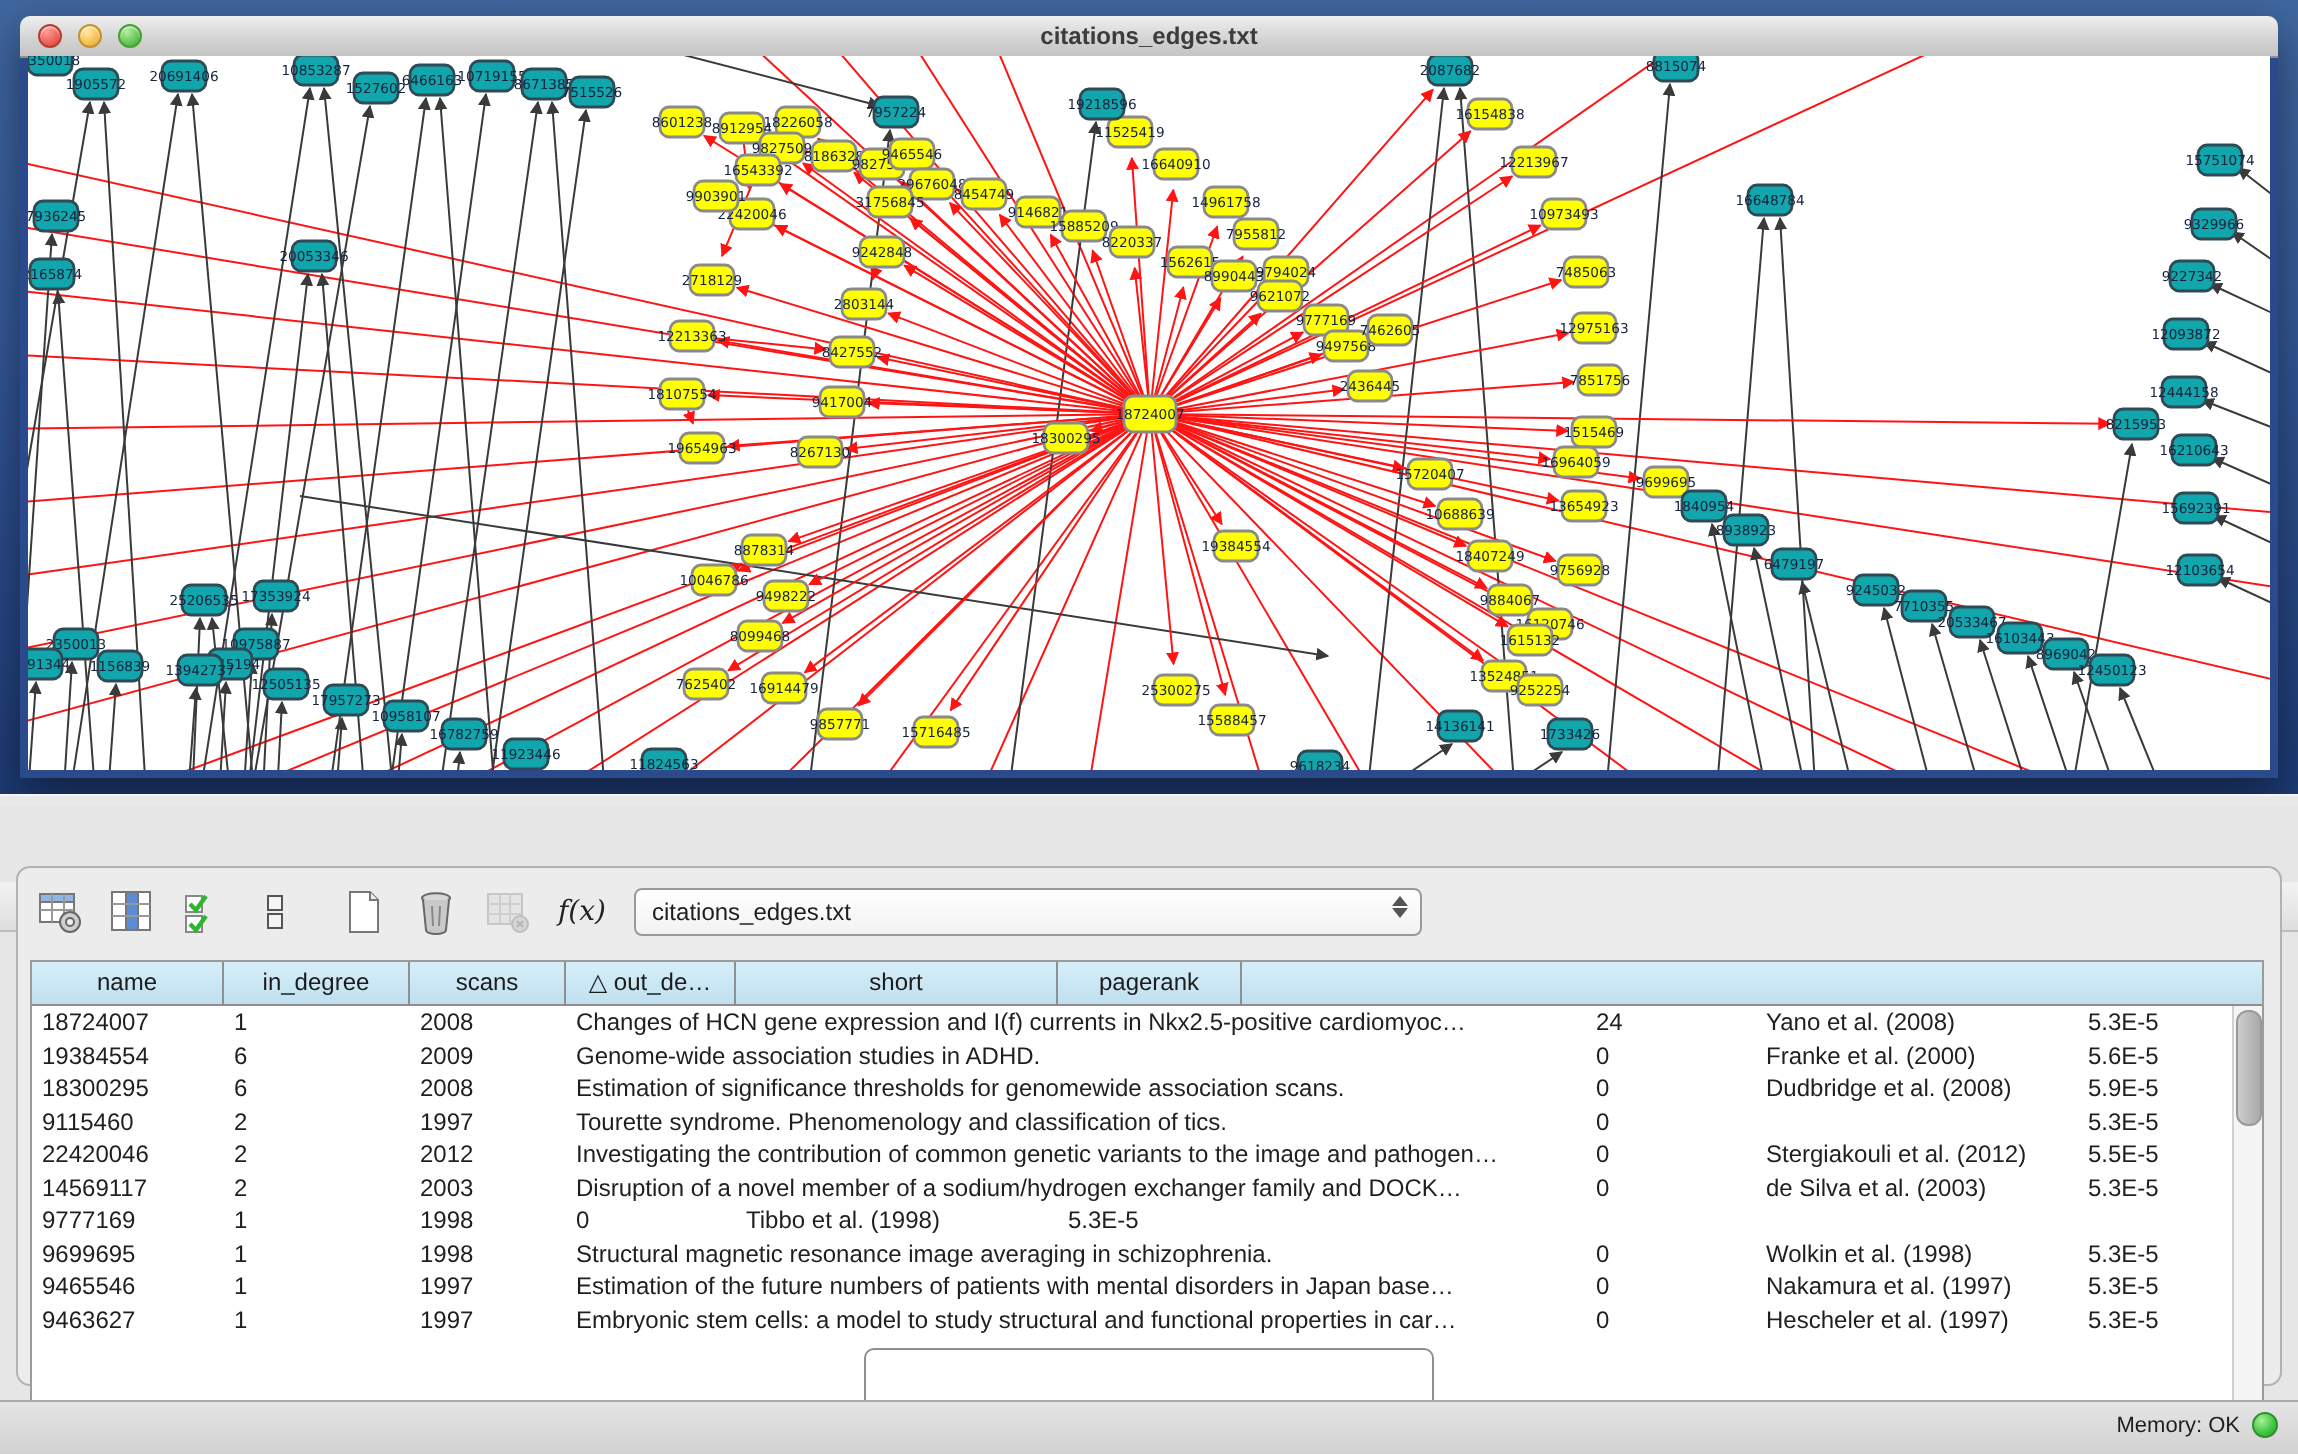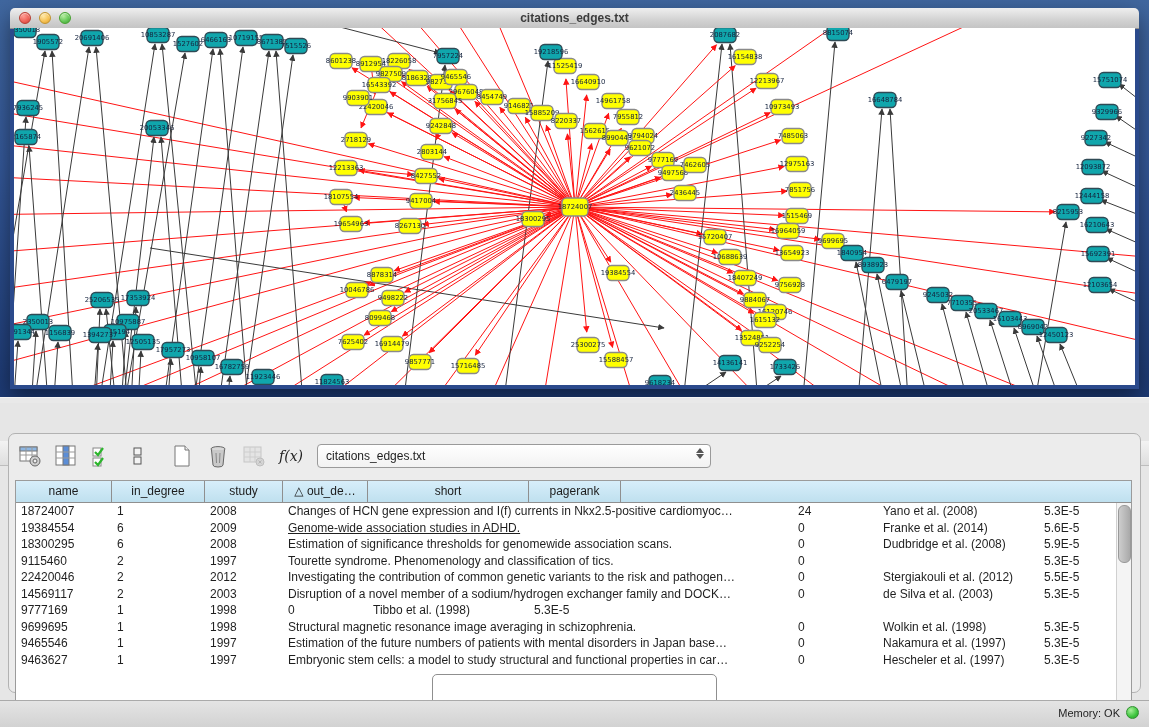--- a/index.html
+++ b/index.html
@@ -852,43 +852,43 @@
             <i class="up"></i>
             <i class="down"></i>
           </span>
       </div>
     </div>
 
     <div class="tbl">
       <div class="thead" id="thead">
           <div class="th" style="width: 96px;">name</div>
           <div class="th" style="width: 93px;">in_degree</div>
-          <div class="th" style="width: 78px;">study</div>
+          <div class="th" style="width: 78px;">scans</div>
           <div class="th" style="width: 85px;">△ out_de…</div>
           <div class="th" style="width: 161px;">short</div>
           <div class="th" style="width: 92px;">pagerank</div>
           <div class="th" style="width: 15px; border-right: none;"></div>
         </div>
       <div id="tbody">
           <div class="tr">
             <div class="td" style="width: 96px;">18724007</div>
             <div class="td" style="width: 93px;">1</div>
             <div class="td" style="width: 78px;">2008</div>
             <div class="td" style="flex: 1 1 0%;">Changes of HCN gene expression and I(f) currents in Nkx2.5-positive cardiomyoc…</div>
             <div class="td" style="width: 85px;">24</div>
             <div class="td" style="width: 161px;">Yano et al. (2008)</div>
             <div class="td" style="width: 92px;">5.3E-5</div>
           </div>
           <div class="tr">
             <div class="td" style="width: 96px;">19384554</div>
             <div class="td" style="width: 93px;">6</div>
             <div class="td" style="width: 78px;">2009</div>
-            <div class="td" style="flex: 1 1 0%; text-decoration: underline;">Genome-wide association studies in ADHD.</div>
+            <div class="td" style="flex: 1 1 0%;">Genome-wide association studies in ADHD.</div>
             <div class="td" style="width: 85px;">0</div>
-            <div class="td" style="width: 161px;">Franke et al. (2014)</div>
+            <div class="td" style="width: 161px;">Franke et al. (2000)</div>
             <div class="td" style="width: 92px;">5.6E-5</div>
           </div>
           <div class="tr">
             <div class="td" style="width: 96px;">18300295</div>
             <div class="td" style="width: 93px;">6</div>
             <div class="td" style="width: 78px;">2008</div>
             <div class="td" style="flex: 1 1 0%;">Estimation of significance thresholds for genomewide association scans.</div>
             <div class="td" style="width: 85px;">0</div>
             <div class="td" style="width: 161px;">Dudbridge et al. (2008)</div>
             <div class="td" style="width: 92px;">5.9E-5</div>
@@ -899,21 +899,21 @@
             <div class="td" style="width: 78px;">1997</div>
             <div class="td" style="flex: 1 1 0%;">Tourette syndrome. Phenomenology and classification of tics.</div>
             <div class="td" style="width: 85px;">0</div>
             <div class="td" style="width: 161px; margin-top: 48px;">Jankovic et al. (1997)</div>
             <div class="td" style="width: 92px;">5.3E-5</div>
           </div>
           <div class="tr">
             <div class="td" style="width: 96px;">22420046</div>
             <div class="td" style="width: 93px;">2</div>
             <div class="td" style="width: 78px;">2012</div>
-            <div class="td" style="flex: 1 1 0%;">Investigating the contribution of common genetic variants to the risk and pathogen…</div>
+            <div class="td" style="flex: 1 1 0%;">Investigating the contribution of common genetic variants to the image and pathogen…</div>
             <div class="td" style="width: 85px;">0</div>
             <div class="td" style="width: 161px;">Stergiakouli et al. (2012)</div>
             <div class="td" style="width: 92px;">5.5E-5</div>
           </div>
           <div class="tr">
             <div class="td" style="width: 96px;">14569117</div>
             <div class="td" style="width: 93px;">2</div>
             <div class="td" style="width: 78px;">2003</div>
             <div class="td" style="flex: 1 1 0%;">Disruption of a novel member of a sodium/hydrogen exchanger family and DOCK…</div>
             <div class="td" style="width: 85px;">0</div>

